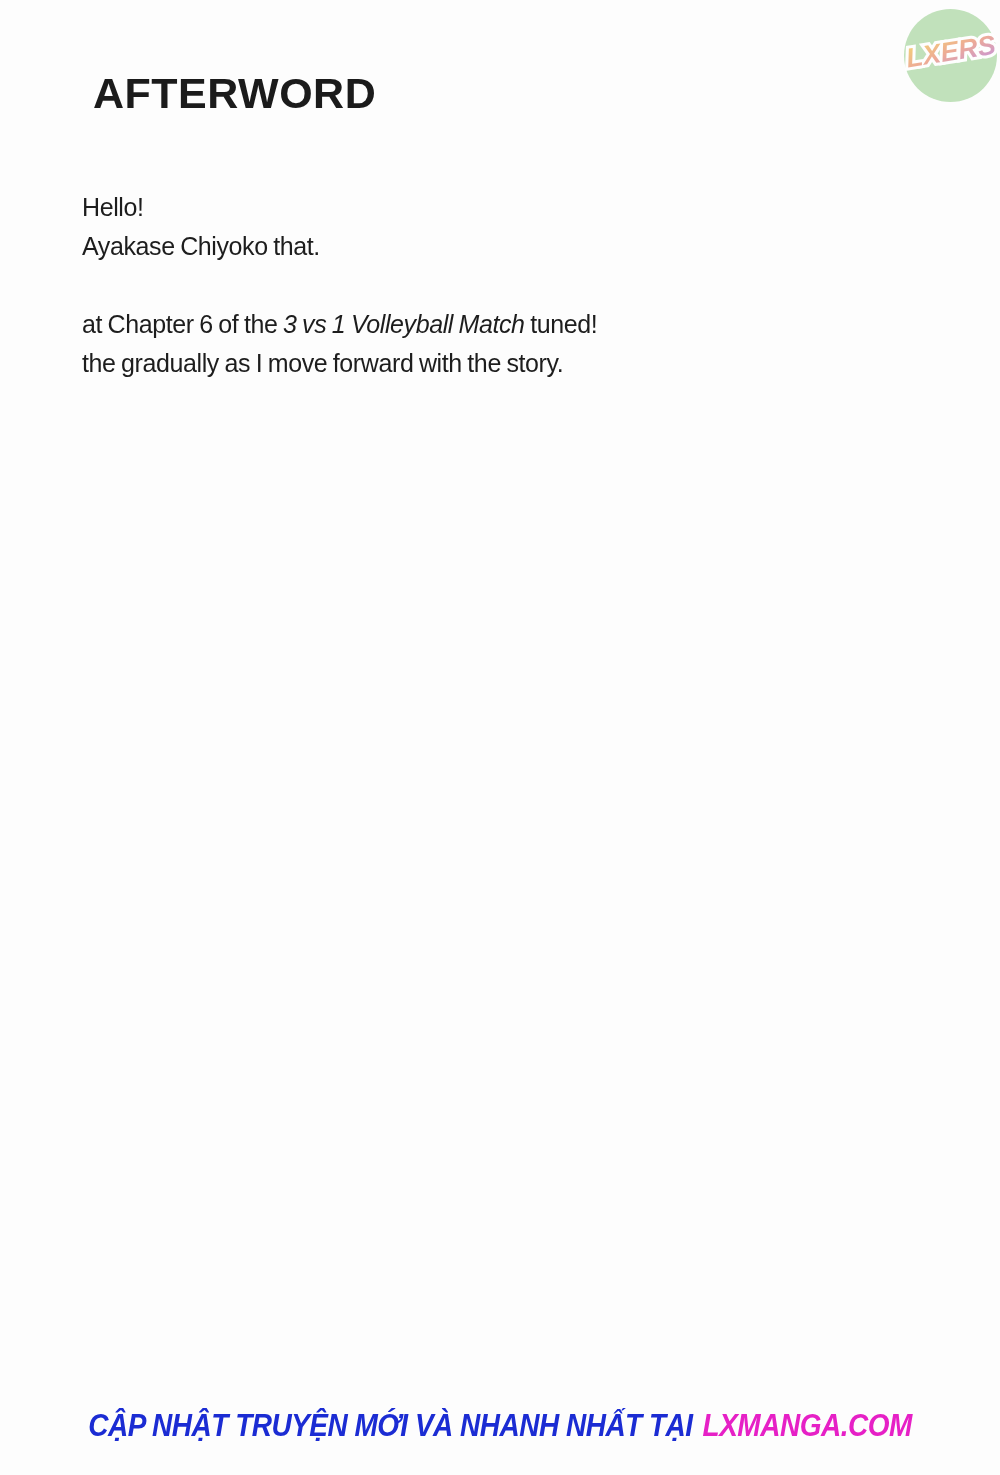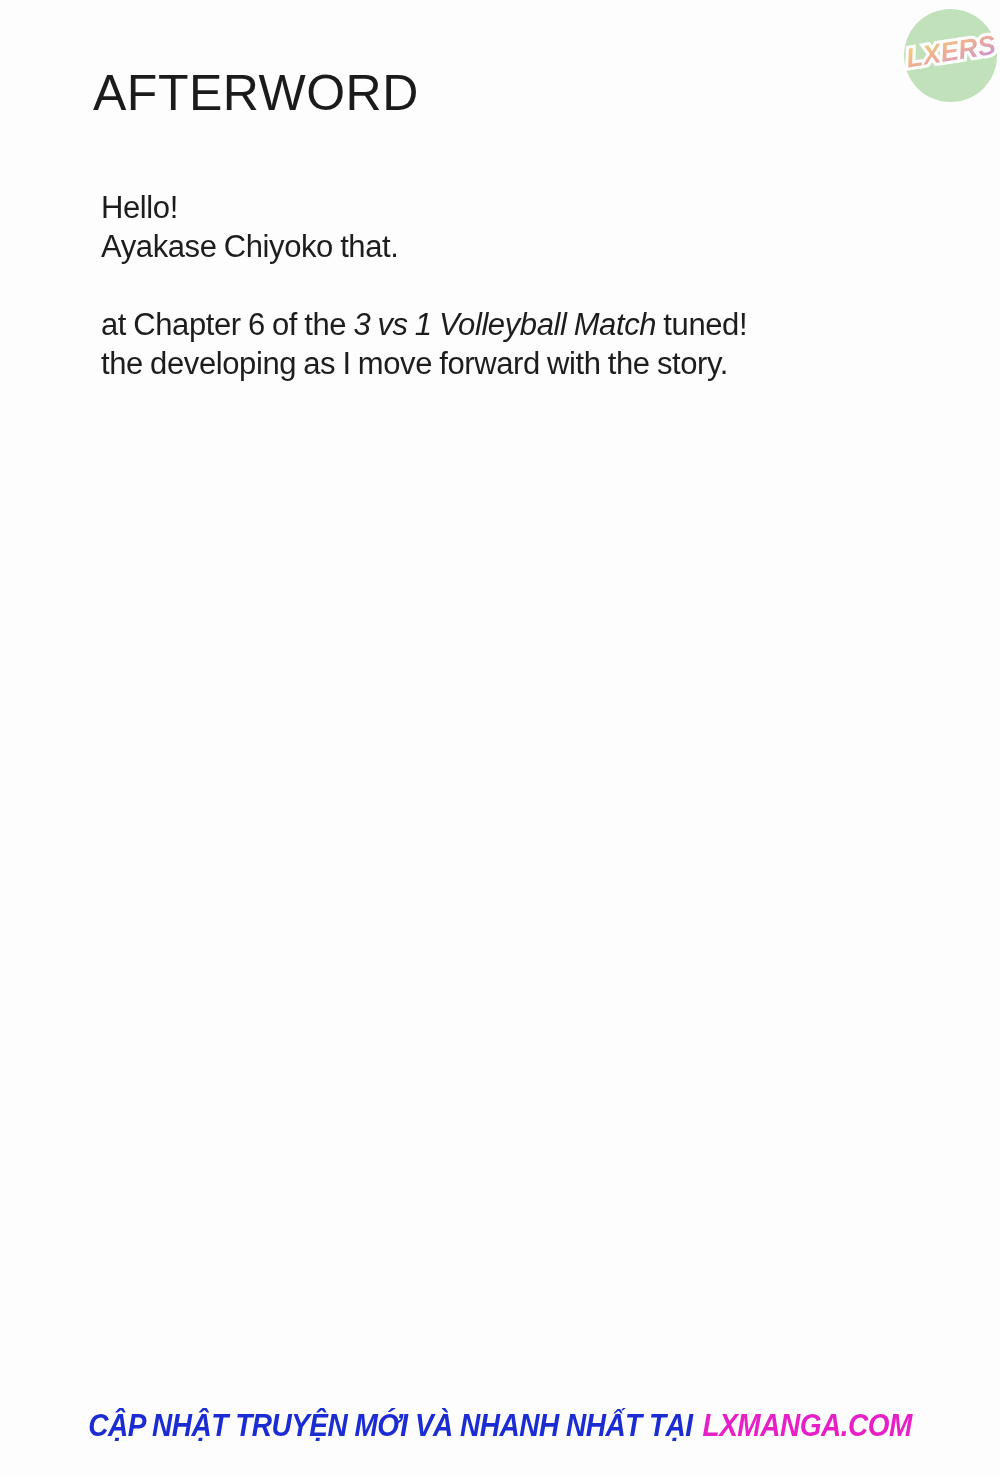--- a/index.html
+++ b/index.html
@@ -71,35 +71,35 @@
       color: transparent;
       -webkit-text-fill-color: transparent;
     }
   }
 
   
   .title {
     position: absolute;
     left: 93px;
     top: 70px;
-    font-size: 50px;
+    font-size: 43px;
     line-height: 46px;
-    font-weight: normal;
+    font-weight: bold;
     letter-spacing: 0.5px;
     color: var(--title-color);
   }
 
   
   .body-text {
     position: absolute;
-    left: 101px;
+    left: 82px;
     top: 188px;
     width: 820px;
     color: var(--text-color);
-    font-size: 31px;
+    font-size: 25px;
     line-height: 39px;
     letter-spacing: -0.4px;
     word-spacing: -1px;
   }
   .paragraph { margin-bottom: 39px; }
   .line { white-space: nowrap; }
   .italic { font-style: italic; }
 
   
   .footer {
@@ -133,21 +133,21 @@
 
   <h1 class="title">AFTERWORD</h1>
 
   <div class="body-text">
       <div class="paragraph">
         <div class="line"><span>Hello!</span></div>
         <div class="line"><span>Ayakase Chiyoko that.</span></div>
       </div>
       <div class="paragraph">
         <div class="line"><span>at Chapter 6 of the </span><span class="italic">3 vs 1 Volleyball Match</span><span> tuned!</span></div>
-        <div class="line"><span>the developing as I move forward with the story.</span></div>
+        <div class="line"><span>the gradually as I move forward with the story.</span></div>
       </div>
     </div>
 
   <div class="footer">
     <span class="footer-message">CẬP NHẬT TRUYỆN MỚI VÀ NHANH NHẤT TẠI</span><span class="footer-site">LXMANGA.COM</span>
   </div>
 
 </div>
 
 </body></html>

